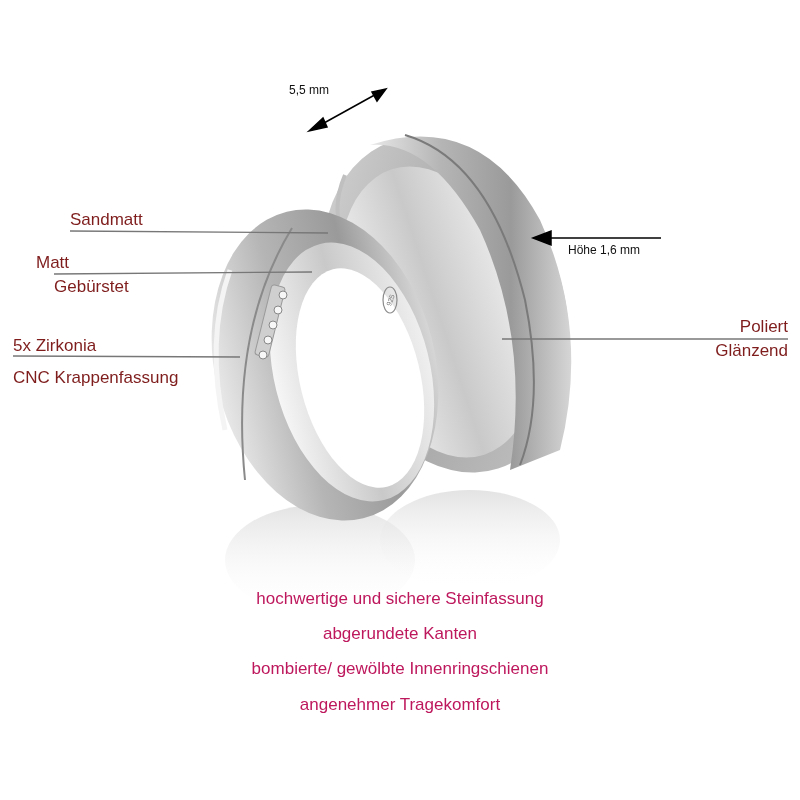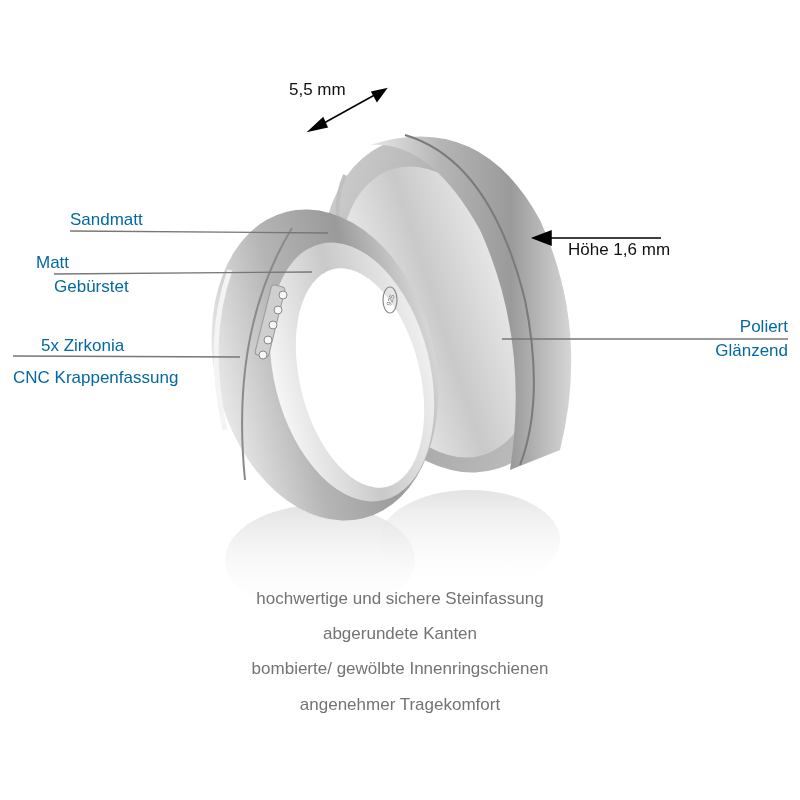--- a/index.html
+++ b/index.html
@@ -1,22 +1,22 @@
 <!DOCTYPE html>
 <html><head>
 <meta charset="utf-8">
 <style>
   html, body { margin:0; padding:0; background:#ffffff; }
   body { width:800px; height:800px; position:relative; overflow:hidden;
          font-family:"Liberation Sans", sans-serif; }
   .stage { position:absolute; left:0; top:0; width:800px; height:800px; }
   .rings { position:absolute; left:0; top:0; width:800px; height:800px; }
-  .lbl { position:absolute; font-size:17px; color:#0369a1; white-space:nowrap; line-height:20px; }
-  .dim { position:absolute; font-size:17px; color:#111; white-space:nowrap; line-height:20px; }
-  .feat { position:absolute; left:0; width:800px; text-align:center; font-size:17px; color:#737373; line-height:20px; }
+  .lbl { position:absolute; font-size:17px; color:#7f1d1d; white-space:nowrap; line-height:20px; }
+  .dim { position:absolute; font-size:12px; color:#111; white-space:nowrap; line-height:20px; }
+  .feat { position:absolute; left:0; width:800px; text-align:center; font-size:17px; color:#be185d; line-height:20px; }
 </style>
 </head>
 <body>
 
 <div class="stage">
 
   <svg class="rings" viewBox="0 0 800 800">
     <defs>
       <linearGradient id="brushA" x1="0" y1="0" x2="1" y2="0">
         <stop offset="0" stop-color="#e8e8e8"></stop>
@@ -94,21 +94,21 @@
       <polygon points="533,238 551,231 551,245"></polygon>
     </g>
   </svg>
 
   <div class="dim" style="left:289px; top:80px;">5,5 mm</div>
   <div class="dim" style="left:568px; top:212px;margin-top:28px;">Höhe 1,6 mm</div>
 
   <div class="lbl" style="left:70px; top:210px;">Sandmatt</div>
   <div class="lbl" style="left:36px; top:253px;">Matt</div>
   <div class="lbl" style="left:54px; top:277px;">Gebürstet</div>
-  <div class="lbl" style="left:13px; top:336px;margin-left:28px;">5x Zirkonia</div>
+  <div class="lbl" style="left:13px; top:336px;">5x Zirkonia</div>
   <div class="lbl" style="left:13px; top:368px;">CNC Krappenfassung</div>
   <div class="lbl" style="right:12px; top:317px; text-align:right;margin-left:28px;">Poliert</div>
   <div class="lbl" style="right:12px; top:341px; text-align:right;">Glänzend</div>
 
   <div class="feat" style="top:589px;">hochwertige und sichere Steinfassung</div>
   <div class="feat" style="top:659px;">bombierte/ gewölbte Innenringschienen</div>
   <div class="feat" style="top:624px;">abgerundete Kanten</div>
   <div class="feat" style="top:695px;">angenehmer Tragekomfort</div>
 </div>
 

